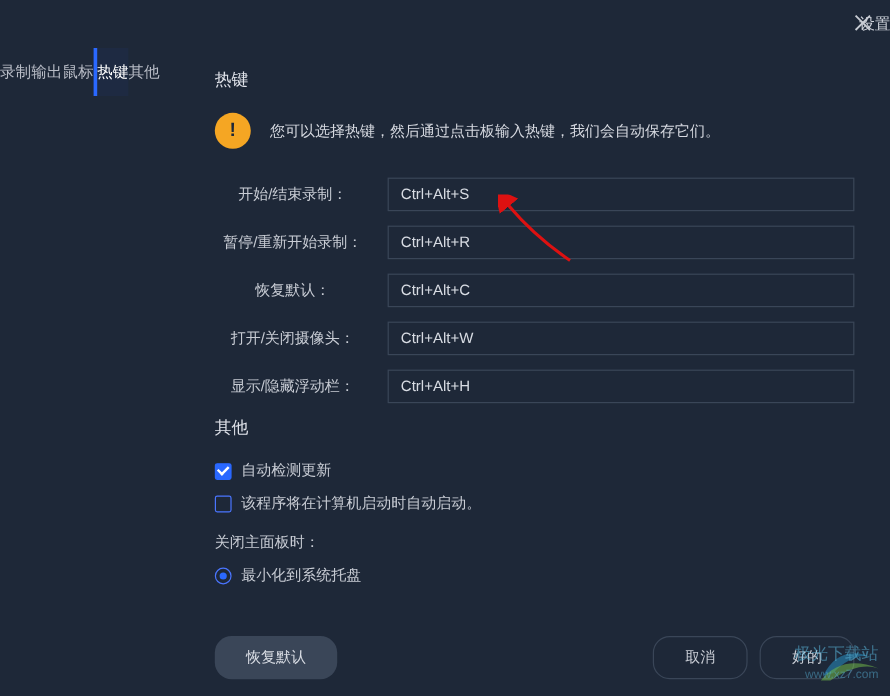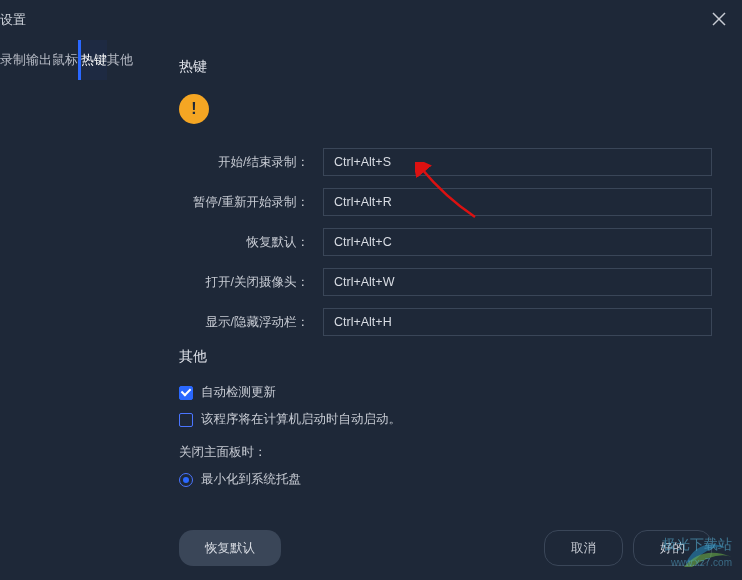--- a/index.html
+++ b/index.html
@@ -10,22 +10,23 @@
   font-family: "Microsoft YaHei", -apple-system, sans-serif;
   font-size: 13px;
   color: #c8ccd4;
   overflow: hidden;
   position: relative;
 }
 .titlebar {
   height: 40px;
   display: flex;
   align-items: center;
-  justify-content: flex-start;
+  justify-content: flex-end;
   position: relative;
+  margin-left: 16px;
 }
 .title { color: #d0d4dc; font-size: 13px; }
 .close-btn {
   position: absolute;
   right: 12px; top: 8px;
   width: 22px; height: 22px;
   display: flex; align-items: center; justify-content: center;
   cursor: pointer;
   color: #c8ccd4;
 }
@@ -80,21 +81,21 @@
 .hotkey-grid {
   display: grid;
   grid-template-columns: 130px 1fr;
   gap: 12px 14px;
   align-items: center;
   margin-bottom: 12px;
 }
 .hk-label {
   color: #c8ccd4;
   font-size: 12.5px;
-  text-align: right;
+  text-align: center;
 }
 .hk-input {
   background: transparent;
   border: 1px solid #3a4658;
   color: #d8dce3;
   padding: 6px 10px;
   font-size: 12.5px;
   height: 28px;
   width: 100%;
   font-family: inherit;
@@ -251,20 +252,21 @@
     <div class="sidebar-item">
         <span>其他</span>
       </div>
   </div>
 
   <div class="content">
     <div class="section-title">热键</div>
 
     <div class="info-row">
       <div class="info-icon">!</div>
+      <div class="info-text">您可以选择热键，然后通过点击板输入热键，我们会自动保存它们。</div>
     </div>
 
     <div class="hotkey-grid">
       <div class="hk-label">开始/结束录制：</div>
       <input class="hk-input" value="Ctrl+Alt+S" style="">
       <div class="hk-label">暂停/重新开始录制：</div>
       <input class="hk-input" value="Ctrl+Alt+R" style="">
       <div class="hk-label">恢复默认：</div>
       <input class="hk-input" value="Ctrl+Alt+C" style="">
       <div class="hk-label">打开/关闭摄像头：</div>

